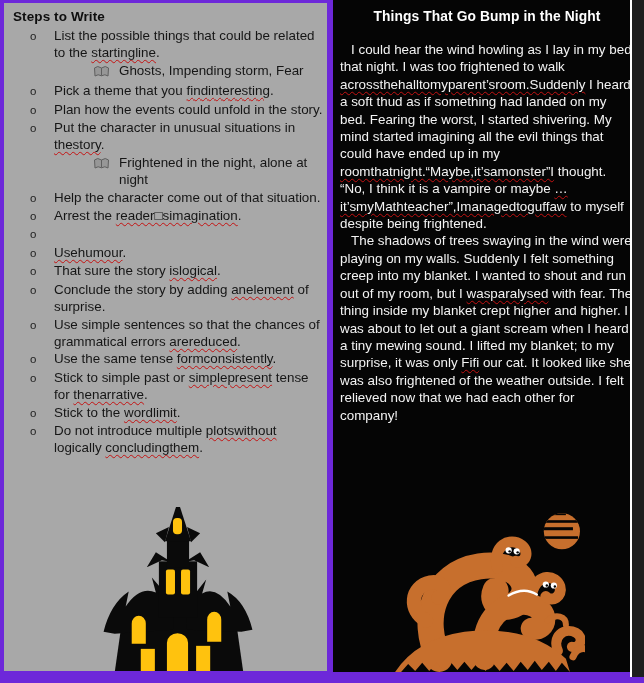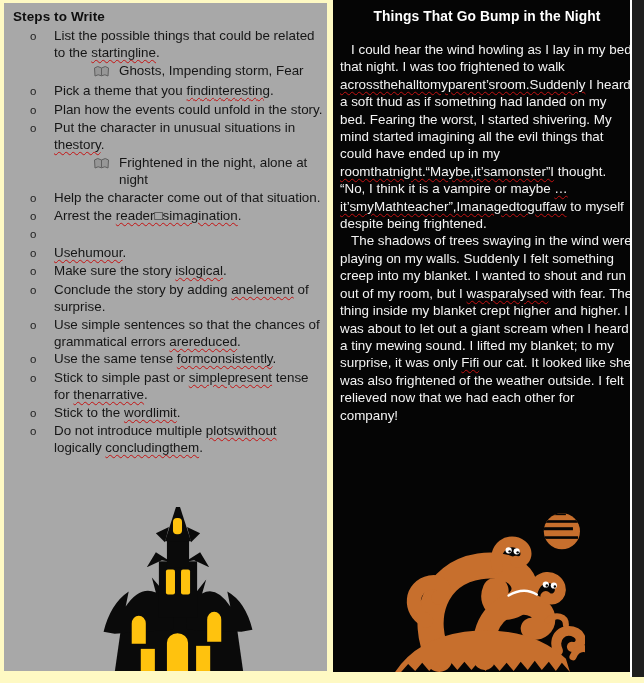--- a/index.html
+++ b/index.html
@@ -1,21 +1,21 @@
 <!DOCTYPE html>
 <html style="--left-panel-bg: #a8a8a8; --right-panel-bg: #050505; --spellcheck-red: #c41212; --accent-gold: #ffc20e; --accent-orange: #c76f2d;"><head>
 <meta charset="utf-8">
 <style>
   html,body{margin:0;padding:0;}
   body{
     width:644px;height:683px;position:relative;overflow:hidden;
     background:#ffffff;
     font-family:"Liberation Sans", sans-serif;
   }
-  .page{position:absolute;inset:0;background:#fef9c3;}
+  .page{position:absolute;inset:0;background:#6d28d9;}
 
   
   .left-panel{
     position:absolute;left:4px;top:3px;width:323px;height:668px;
     background:var(--left-panel-bg,#a8a8a8);overflow:hidden;
   }
   .left-heading{
     font-weight:bold;font-size:13.5px;color:#0e0e0e;
     padding:6px 0 3px 9px;letter-spacing:.1px;
   }
@@ -122,21 +122,21 @@
     <span class="bullet">o</span>
   </div>
 
   <div class="item">
     <span class="bullet">o</span>
     <span class="txt"><span class="sp">Usehumour</span><span>.</span></span>
   </div>
 
   <div class="item">
     <span class="bullet">o</span>
-    <span class="txt"><span>Make sure the story </span><span class="sp">islogical</span><span>.</span></span>
+    <span class="txt"><span>That sure the story </span><span class="sp">islogical</span><span>.</span></span>
   </div>
 
   <div class="item">
     <span class="bullet">o</span>
     <span class="txt"><span>Conclude the story by adding </span><span class="sp">anelement</span><span> of surprise.</span></span>
   </div>
 
   <div class="item">
     <span class="bullet">o</span>
     <span class="txt"><span>Use simple sentences so that the chances of grammatical errors </span><span class="sp">arereduced</span><span>.</span></span>

